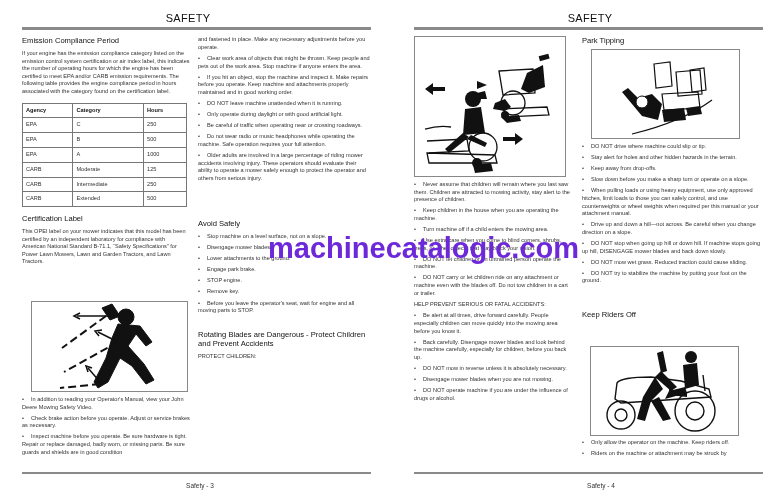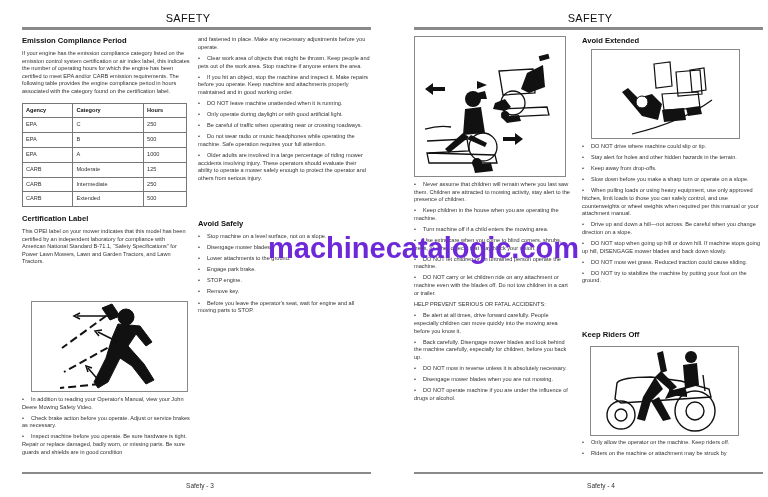--- a/index.html
+++ b/index.html
@@ -20,21 +20,21 @@
   .page.right .rule.top { left: 30px; width: 349px; top: 27px; }
   .rule.bottom { height: 2px; background: #8a8a8a; top: 472px; }
   .page.left .rule.bottom { left: 22px; width: 349px; }
   .page.right .rule.bottom { left: 30px; width: 349px; }
 
   .footer { position: absolute; top: 482px; font-size: 6.5px; color: #333; width: 120px; text-align: center; }
   .page.left .footer { left: 140px; }
   .page.right .footer { left: 157px; }
 
   .col { position: absolute; font-size: 5.6px; line-height: 7.6px; color: #333; }
-  .h2 { font-weight: bold; font-size: 7.6px; line-height: 9px; color: #111; margin-bottom: 5px; }
+  .h2 { font-weight: normal; font-size: 7.6px; line-height: 9px; color: #111; margin-bottom: 5px; }
   .p { margin-bottom: 4px; }
   .bullet { margin-bottom: 3.5px; }
   .bullet .dot { display: inline-block; width: 9px; }
 
   table.tbl { border-collapse: collapse; width: 165px; font-size: 5.6px; margin-top: 7px; }
   table.tbl td, table.tbl th { border: 1px solid #777; padding: 2px 3px; height: 14.8px; text-align: left; color: #333; }
   table.tbl th { font-weight: bold; color: #111; }
 
   .figbox { position: absolute; border: 1px solid #888; background: #fff; }
 
@@ -143,20 +143,24 @@
     <div class="h2">Avoid Safely</div>
     <div class="bullet"><span class="dot">•</span><span>Stop machine on a level surface, not on a slope.</span></div>
     <div class="bullet"><span class="dot">•</span><span>Disengage mower blades.</span></div>
     <div class="bullet"><span class="dot">•</span><span>Lower attachments to the ground.</span></div>
     <div class="bullet"><span class="dot">•</span><span>Engage park brake.</span></div>
     <div class="bullet"><span class="dot">•</span><span>STOP engine.</span></div>
     <div class="bullet"><span class="dot">•</span><span>Remove key.</span></div>
     <div class="bullet"><span class="dot">•</span><span>Before you leave the operator's seat, wait for engine and all moving parts to STOP.</span></div>
   </div>
 
+  <div class="col" style="left:198px; top:330px; width:172px;">
+    <div class="h2">Rotating Blades are Dangerous - Protect Children and Prevent Accidents</div>
+    <div class="p">PROTECT CHILDREN:</div>
+  </div>
 
   <div class="rule bottom"></div>
   <div class="footer">Safety - 3</div>
 </div>
 
 <div class="page right">
   <div class="page-title">SAFETY</div>
   <div class="rule top"></div>
 
   <div class="figbox" style="left:30px; top:36px; width:152px; height:141px;">
@@ -199,21 +203,21 @@
     <div class="bullet"><span class="dot">•</span><span>DO NOT carry or let children ride on any attachment or machine even with the blades off. Do not tow children in a cart or trailer.</span></div>
     <div class="p">HELP PREVENT SERIOUS OR FATAL ACCIDENTS:</div>
     <div class="bullet"><span class="dot">•</span><span>Be alert at all times, drive forward carefully. People especially children can move quickly into the mowing area before you know it.</span></div>
     <div class="bullet"><span class="dot">•</span><span>Back carefully. Disengage mower blades and look behind the machine carefully, especially for children, before you back up.</span></div>
     <div class="bullet"><span class="dot">•</span><span>DO NOT mow in reverse unless it is absolutely necessary.</span></div>
     <div class="bullet"><span class="dot">•</span><span>Disengage mower blades when you are not mowing.</span></div>
     <div class="bullet"><span class="dot">•</span><span>DO NOT operate machine if you are under the influence of drugs or alcohol.</span></div>
   </div>
 
   <div class="col" style="left:198px; top:36px; width:180px;">
-    <div class="h2">Avoid Extended</div>
+    <div class="h2">Park Tipping</div>
   </div>
 
   <div class="figbox" style="left:207px; top:49px; width:149px; height:90px;">
     <svg width="147" height="88" viewBox="0 0 147 88">
       <g fill="none" stroke="#111" stroke-width="1.2">
         <path d="M62 14 L78 12 L80 36 L64 38 Z"></path>
         <path d="M84 22 L108 20 L110 44 L86 46 Z"></path>
         <path d="M98 20 L112 18 L114 40 L100 42 Z"></path>
         <path d="M70 44 L106 42 L108 58 L72 60 Z"></path>
         <path d="M40 84 Q90 72 120 50"></path>
@@ -232,21 +236,21 @@
     <div class="bullet"><span class="dot">•</span><span>Stay alert for holes and other hidden hazards in the terrain.</span></div>
     <div class="bullet"><span class="dot">•</span><span>Keep away from drop-offs.</span></div>
     <div class="bullet"><span class="dot">•</span><span>Slow down before you make a sharp turn or operate on a slope.</span></div>
     <div class="bullet"><span class="dot">•</span><span>When pulling loads or using heavy equipment, use only approved hitches, limit loads to those you can safely control, and use counterweights or wheel weights when required per this manual or your attachment manual.</span></div>
     <div class="bullet"><span class="dot">•</span><span>Drive up and down a hill—not across. Be careful when you change direction on a slope.</span></div>
     <div class="bullet"><span class="dot">•</span><span>DO NOT stop when going up hill or down hill. If machine stops going up hill, DISENGAGE mower blades and back down slowly.</span></div>
     <div class="bullet"><span class="dot">•</span><span>DO NOT mow wet grass. Reduced traction could cause sliding.</span></div>
     <div class="bullet"><span class="dot">•</span><span>DO NOT try to stabilize the machine by putting your foot on the ground.</span></div>
   </div>
 
-  <div class="col" style="left:198px; top:330px; width:180px;">
+  <div class="col" style="left:198px; top:310px; width:180px;">
     <div class="h2">Keep Riders Off</div>
   </div>
 
   <div class="figbox" style="left:206px; top:346px; width:149px; height:90px;">
     <svg width="147" height="88" viewBox="0 0 147 88">
       <g fill="none" stroke="#111" stroke-width="1.4">
         <path d="M24 52 L26 36 Q30 30 60 30 L90 34 L118 42 L120 50 L30 56 Z"></path>
         <circle cx="30" cy="68" r="14"></circle>
         <circle cx="30" cy="68" r="6"></circle>
         <circle cx="104" cy="64" r="20"></circle>

